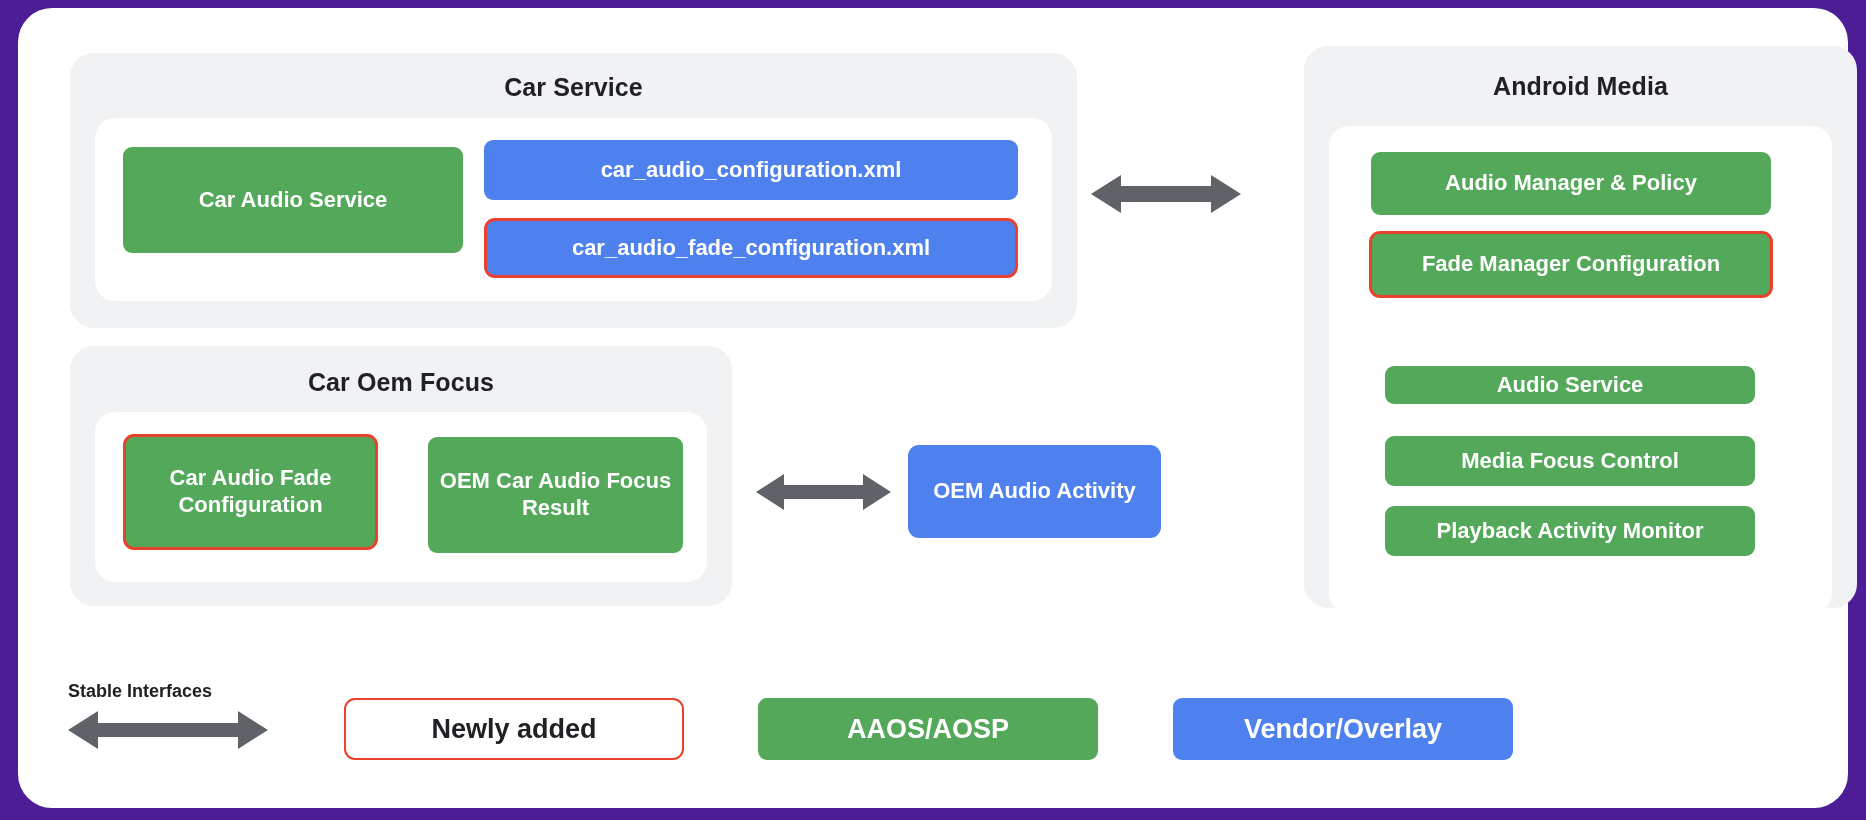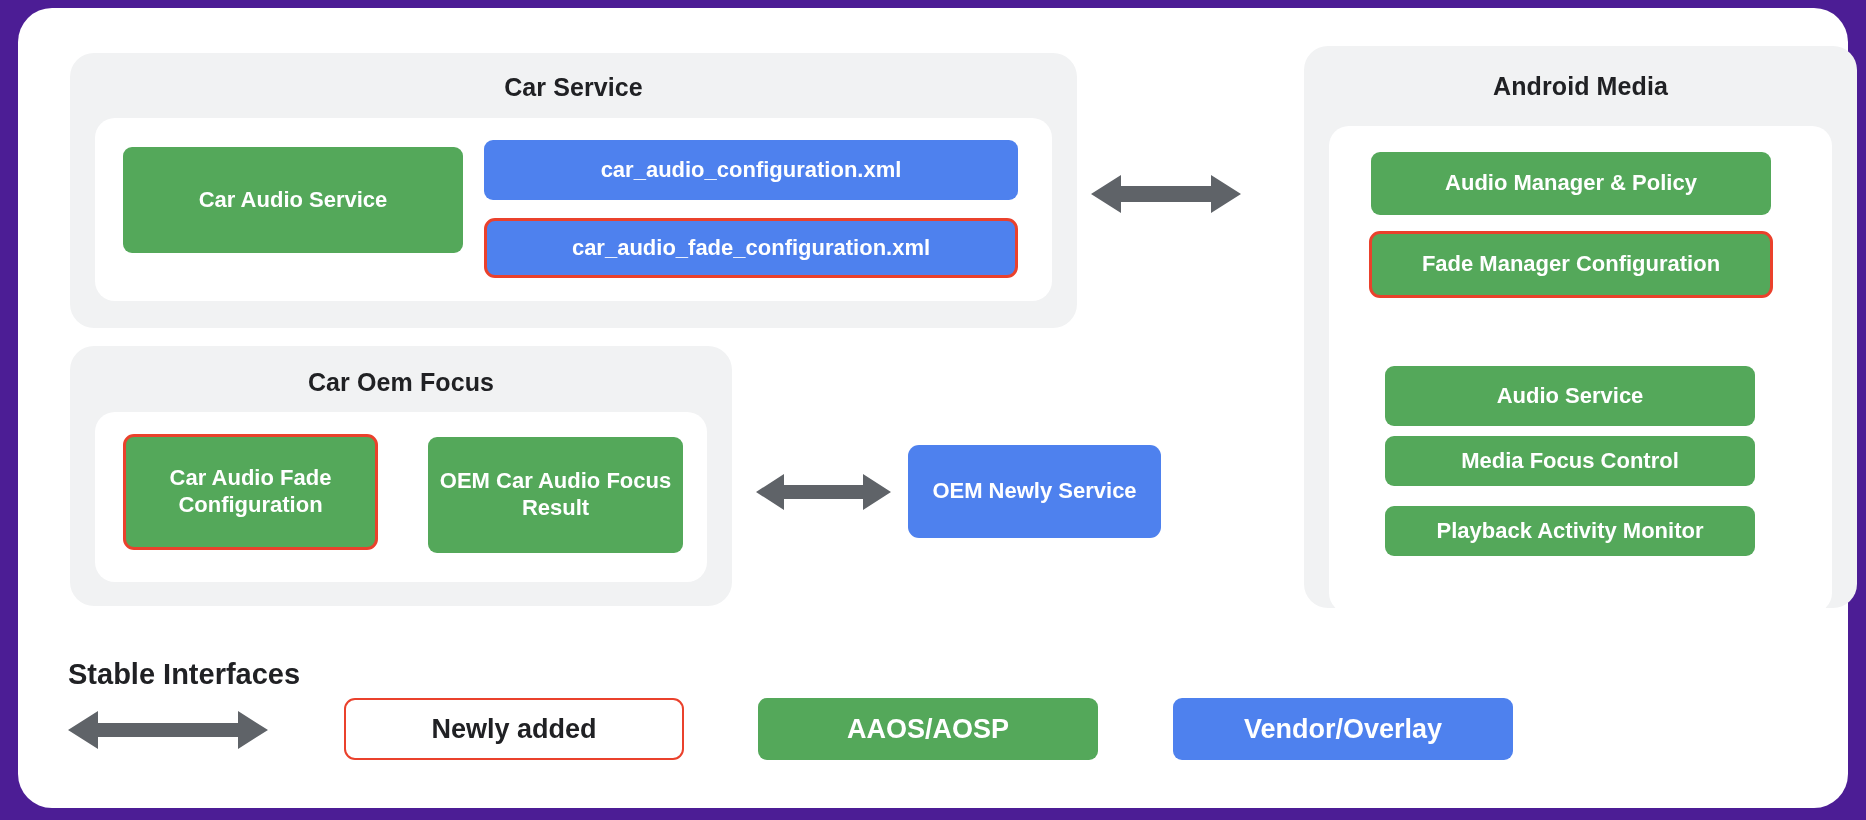--- a/index.html
+++ b/index.html
@@ -71,23 +71,24 @@
 
   
   .arrow {
     position: absolute;
   }
   .arrow svg { display: block; }
 
   
   .legend-label {
     position: absolute;
-    font-size: 29px;
+    font-size: 18px;
     font-weight: bold;
     color: #202124;
+    margin-top: 23px;
   }
   .legend-box {
     position: absolute;
     border-radius: 9px;
     display: flex;
     align-items: center;
     justify-content: center;
     font-size: 27px;
     font-weight: bold;
     box-sizing: border-box;
@@ -133,36 +134,36 @@
           <span>Car Audio Fade Configuration</span>
         </div>
 
         <div class="box green" style="left:333px; top:25px; width:255px; height:116px;">
           <span>OEM Car Audio Focus Result</span>
         </div>
       </div>
     </div>
 
     <div class="box blue" style="left:890px; top:437px; width:253px; height:93px; border-radius:11px;">
-      <span>OEM Newly Service</span>
+      <span>OEM Audio Activity</span>
     </div>
 
     <div class="panel" style="left:1238px; top:38px; width:553px; height:562px;margin-left:48px;">
       <div class="panel-title" style="top:26px;">Android Media</div>
       <div class="inner" style="left:25px; top:80px; width:503px; height:487px;">
 
         <div class="box green" style="left:42px; top:26px; width:400px; height:63px;">
           <span>Audio Manager &amp; Policy</span>
         </div>
 
         <div class="box green hl" style="left:40px; top:105px; width:404px; height:67px;">
           <span>Fade Manager Configuration</span>
         </div>
 
-        <div class="box green" style="left:56px; top:240px; width:370px; height:60px;">
+        <div class="box green" style="left:56px; top:240px; width:370px; height:38px;">
           <span>Audio Service</span>
         </div>
 
         <div class="box green" style="left:56px; top:310px; width:370px; height:50px;">
           <span>Media Focus Control</span>
         </div>
 
         <div class="box green" style="left:56px; top:380px; width:370px; height:50px;">
           <span>Playback Activity Monitor</span>
         </div>

